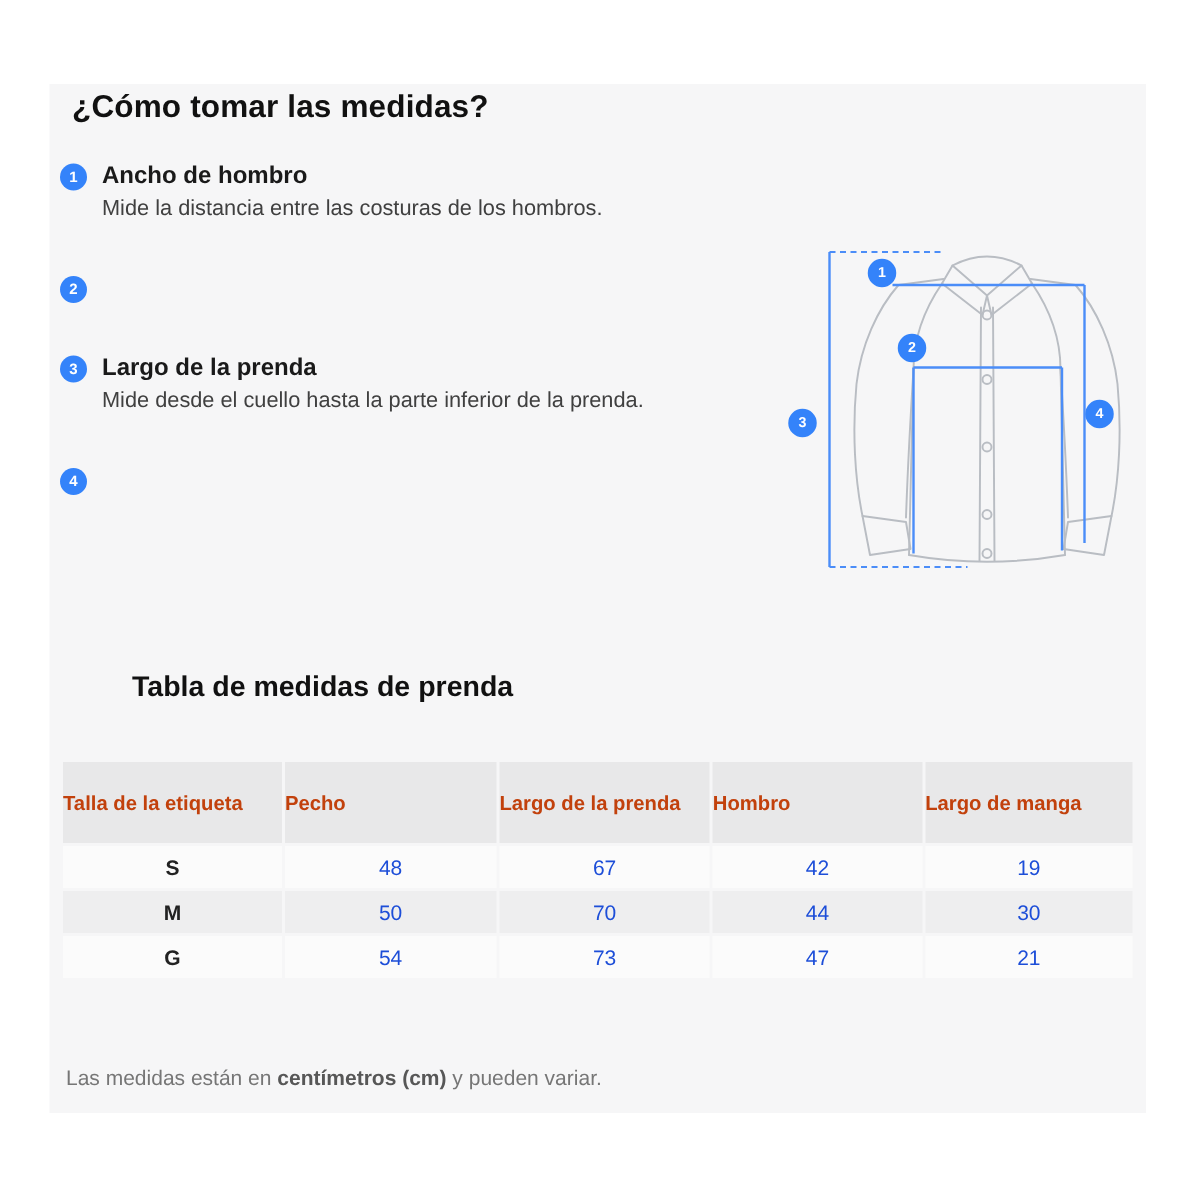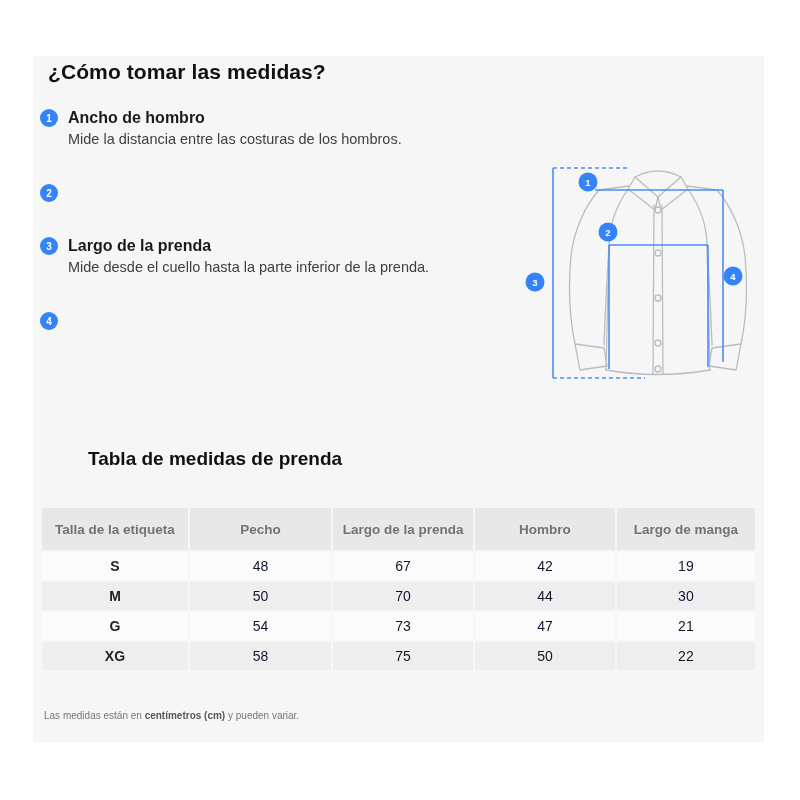--- a/index.html
+++ b/index.html
@@ -20,31 +20,31 @@
   .instruction .text { margin-left:10px; }
   .instruction .label { font-size:16px; font-weight:700; color:#1a1a1a; line-height:20px; }
   .instruction .desc { font-size:14.5px; color:#404040; line-height:19px; margin-top:2px; }
 
   .diagram { position:absolute; left:492px; top:92px; width:250px; height:252px; }
 
   .table-title { position:absolute; left:11px; top:392px; font-size:19px; font-weight:700; color:#111;margin-left:44px; }
 
   .size-table { position:absolute; left:7px; top:450px; width:717px;
     border-collapse:separate; border-spacing:2px; }
-  .size-table th { background:#e8e8e9; height:42px; font-size:13.5px; font-weight:700;
-    color:#737373; text-align:center; vertical-align:middle; }
-  .size-table td { height:28px; font-size:14px; color:#0f172a; text-align:center; vertical-align:middle; }
+  .size-table th { background:#e8e8e9; height:54px; font-size:13.5px; font-weight:700;
+    color:#c2410c; text-align:left; vertical-align:middle; }
+  .size-table td { height:28px; font-size:14px; color:#1d4ed8; text-align:center; vertical-align:middle; }
   .size-table td.size { font-weight:700; color:#222; }
   .size-table tr.row-light td { background:#fbfbfb; }
   .size-table tr.row-dark td { background:#eeeeef; }
   .size-table col.c1 { width:20.7%; } .size-table col.c2 { width:20%; }
   .size-table col.c3 { width:19.9%; } .size-table col.c4 { width:19.8%; }
   .size-table col.c5 { width:19.6%; }
 
-  .footnote { position:absolute; left:11px; top:654px; font-size:10px; color:#767676; }
+  .footnote { position:absolute; left:11px; top:654px; font-size:14px; color:#767676; }
   .footnote b { color:#575757; font-weight:700; }
 </style>
 </head>
 <body>
 
 <div class="page">
   <div class="card">
 
     <div class="page-title">¿Cómo tomar las medidas?</div>
 
@@ -165,26 +165,19 @@
           <td>44</td>
           <td>30</td>
         </tr>
         <tr class="row-light">
           <td class="size">G</td>
           <td>54</td>
           <td>73</td>
           <td>47</td>
           <td>21</td>
         </tr>
-        <tr class="row-dark">
-          <td class="size">XG</td>
-          <td>58</td>
-          <td>75</td>
-          <td>50</td>
-          <td>22</td>
-        </tr>
       </tbody>
     </table>
 
     <div class="footnote"><span>Las medidas están en </span><b>centímetros (cm)</b><span> y pueden variar.</span></div>
 
   </div>
 </div>
 
 </body></html>

